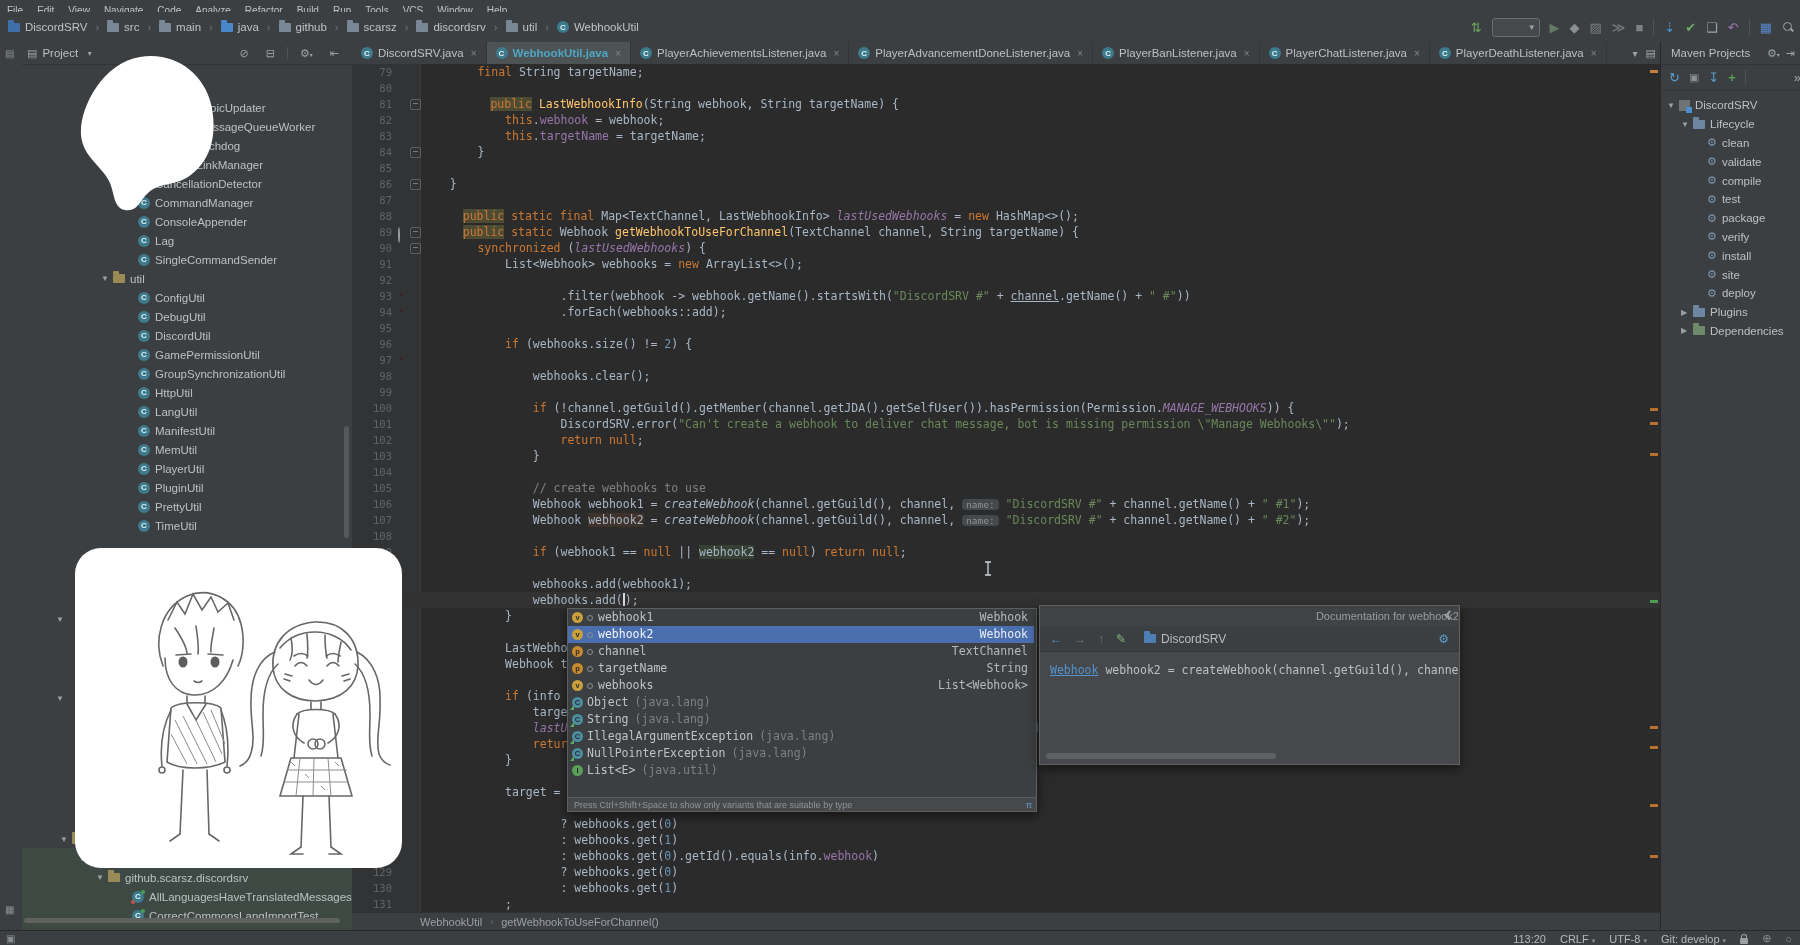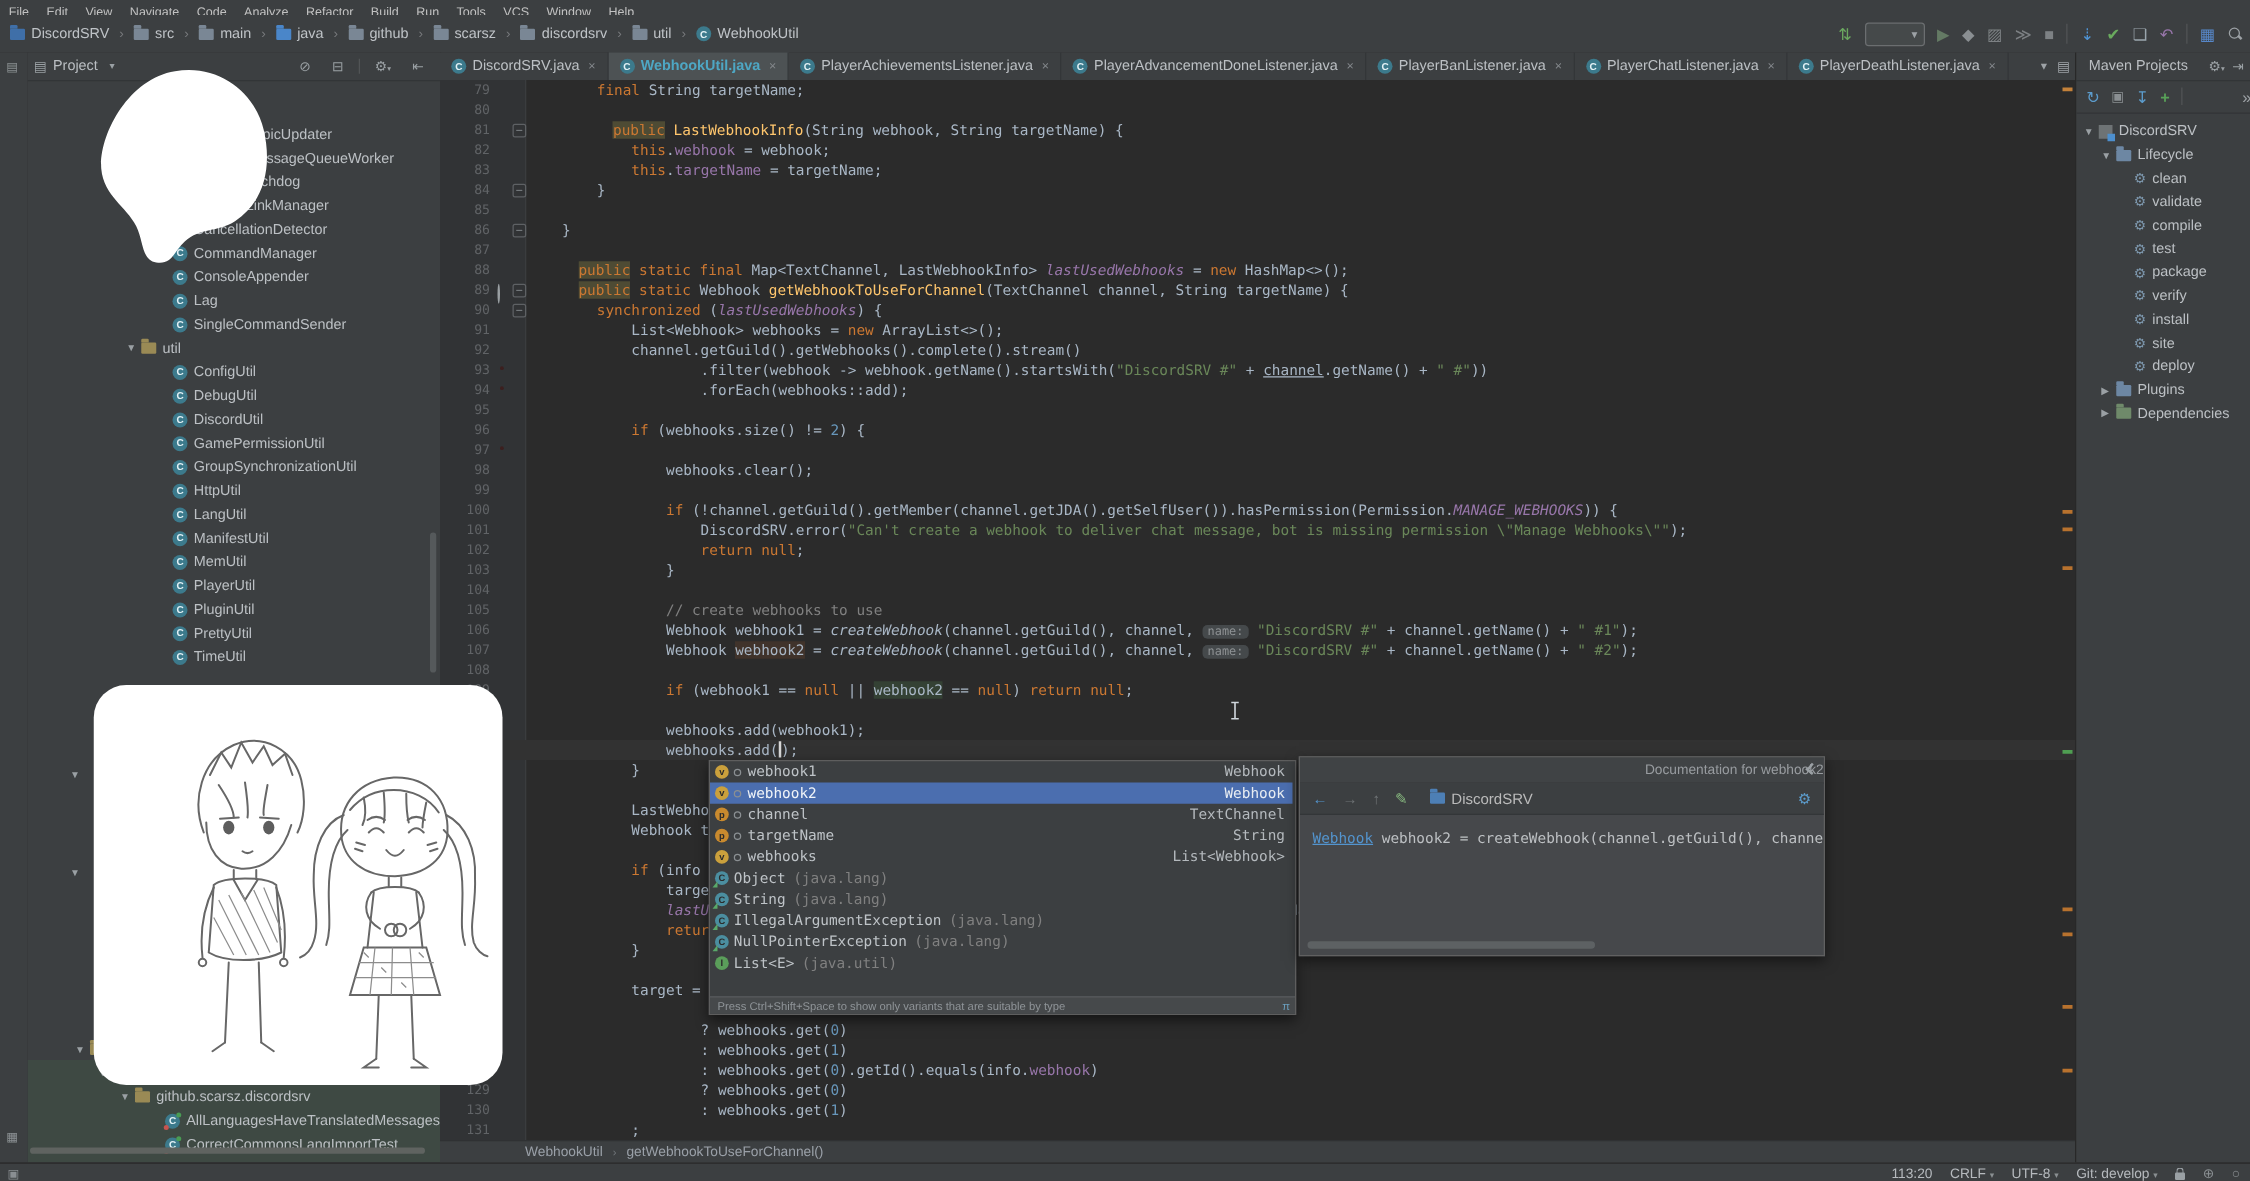--- a/index.html
+++ b/index.html
@@ -405,21 +405,21 @@
       <div class="cl" style="top: 48px;"><span class="ln">82</span><span class="code"><span class="tk-pl">            </span><span class="tk-kw">this</span><span class="tk-pl">.</span><span class="tk-fld">webhook</span><span class="tk-pl"> = webhook;</span></span></div>
       <div class="cl" style="top: 64px;"><span class="ln">83</span><span class="code"><span class="tk-pl">            </span><span class="tk-kw">this</span><span class="tk-pl">.</span><span class="tk-fld">targetName</span><span class="tk-pl"> = targetName;</span></span></div>
       <div class="cl" style="top: 80px;"><span class="ln">84</span><span class="fold">–</span><span class="code"><span class="tk-pl">        }</span></span></div>
       <div class="cl" style="top: 96px;"><span class="ln">85</span><span class="code"></span></div>
       <div class="cl" style="top: 112px;"><span class="ln">86</span><span class="fold">–</span><span class="code"><span class="tk-pl">    }</span></span></div>
       <div class="cl" style="top: 128px;"><span class="ln">87</span><span class="code"></span></div>
       <div class="cl" style="top: 144px;"><span class="ln">88</span><span class="code"><span class="tk-pl">    </span><span class="tk-pubhl">public</span><span class="tk-pl"> </span><span class="tk-kw">static final</span><span class="tk-pl"> Map&lt;TextChannel, LastWebhookInfo&gt; </span><span class="tk-sfl">lastUsedWebhooks</span><span class="tk-pl"> = </span><span class="tk-kw">new</span><span class="tk-pl"> HashMap&lt;&gt;();</span></span></div>
       <div class="cl" style="top: 160px;"><span class="ln">89</span><span class="gico"><span class="gover"></span></span><span class="fold">–</span><span class="code"><span class="tk-pl">    </span><span class="tk-pubhl">public</span><span class="tk-pl"> </span><span class="tk-kw">static</span><span class="tk-pl"> Webhook </span><span class="tk-mthd">getWebhookToUseForChannel</span><span class="tk-pl">(TextChannel channel, String targetName) {</span></span></div>
       <div class="cl" style="top: 176px;"><span class="ln">90</span><span class="fold">–</span><span class="code"><span class="tk-pl">        </span><span class="tk-kw">synchronized</span><span class="tk-pl"> (</span><span class="tk-sfl">lastUsedWebhooks</span><span class="tk-pl">) {</span></span></div>
       <div class="cl" style="top: 192px;"><span class="ln">91</span><span class="code"><span class="tk-pl">            List&lt;Webhook&gt; webhooks = </span><span class="tk-kw">new</span><span class="tk-pl"> ArrayList&lt;&gt;();</span></span></div>
-      <div class="cl" style="top: 208px;"><span class="ln">92</span><span class="code"><span class="tk-pl">            channel.getGuild().getWebhooks().complete().stream()</span></span></div>
+      <div class="cl" style="top: 208px;"><span class="ln">92</span></div>
       <div class="cl" style="top: 224px;"><span class="ln">93</span><span class="gico"><span class="gmark"></span></span><span class="code"><span class="tk-pl">                    .filter(webhook -&gt; webhook.getName().startsWith(</span><span class="tk-str">"DiscordSRV #"</span><span class="tk-pl"> + </span><span class="tk-und">channel</span><span class="tk-pl">.getName() + </span><span class="tk-str">" #"</span><span class="tk-pl">))</span></span></div>
       <div class="cl" style="top: 240px;"><span class="ln">94</span><span class="gico"><span class="gmark"></span></span><span class="code"><span class="tk-pl">                    .forEach(webhooks::add);</span></span></div>
       <div class="cl" style="top: 256px;"><span class="ln">95</span><span class="code"></span></div>
       <div class="cl" style="top: 272px;"><span class="ln">96</span><span class="code"><span class="tk-pl">            </span><span class="tk-kw">if</span><span class="tk-pl"> (webhooks.size() != </span><span class="tk-num">2</span><span class="tk-pl">) {</span></span></div>
       <div class="cl" style="top: 288px;"><span class="ln">97</span><span class="gico"><span class="gmark"></span></span></div>
       <div class="cl" style="top: 304px;"><span class="ln">98</span><span class="code"><span class="tk-pl">                webhooks.clear();</span></span></div>
       <div class="cl" style="top: 320px;"><span class="ln">99</span><span class="code"></span></div>
       <div class="cl" style="top: 336px;"><span class="ln">100</span><span class="code"><span class="tk-pl">                </span><span class="tk-kw">if</span><span class="tk-pl"> (!channel.getGuild().getMember(channel.getJDA().getSelfUser()).hasPermission(Permission.</span><span class="tk-sfl">MANAGE_WEBHOOKS</span><span class="tk-pl">)) {</span></span></div>
       <div class="cl" style="top: 352px;"><span class="ln">101</span><span class="code"><span class="tk-pl">                    DiscordSRV.error(</span><span class="tk-str">"Can't create a webhook to deliver chat message, bot is missing permission \"Manage Webhooks\""</span><span class="tk-pl">);</span></span></div>
       <div class="cl" style="top: 368px;"><span class="ln">102</span><span class="code"><span class="tk-pl">                    </span><span class="tk-kw">return null</span><span class="tk-pl">;</span></span></div>

